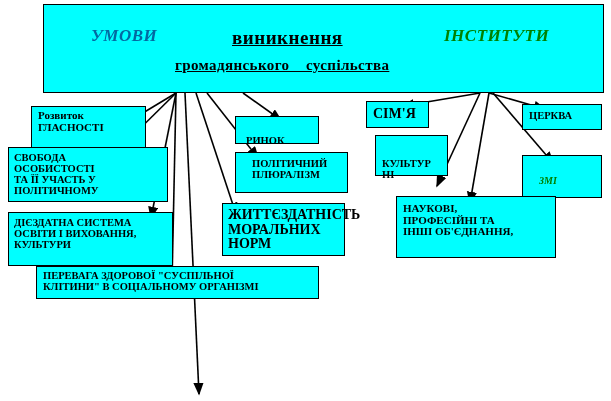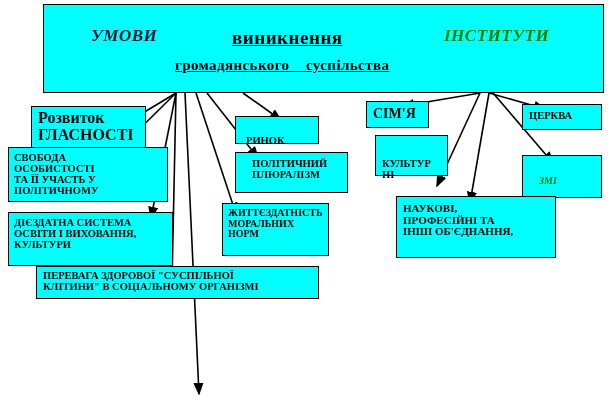--- a/index.html
+++ b/index.html
@@ -47,21 +47,21 @@
     width: 100%;
     height: 100%;
   }
   .banner-umovy {
     position: absolute;
     left: 47px;
     top: 22px;
     font-size: 17px;
     font-weight: bold;
     font-style: italic;
-    color: #0f172a;
+    color: #0369a1;
     letter-spacing: 0.5px;
   }
   .banner-vynyk {
     position: absolute;
     left: 188px;
     top: 23px;
     font-size: 19px;
     font-weight: bold;
     text-decoration: underline;
     letter-spacing: 0.5px;
@@ -85,21 +85,21 @@
     text-decoration: underline;
     letter-spacing: 0.4px;
     white-space: pre;
   }
 
   .b-rozvytok {
     left: 31px;
     top: 106px;
     width: 115px;
     height: 43px;
-    font-size: 16px;
+    font-size: 11px;
     font-weight: bold;
     padding: 3px 4px 0 6px;
   }
   .b-svoboda {
     left: 8px;
     top: 147px;
     width: 160px;
     height: 55px;
     font-size: 10.5px;
     font-weight: bold;
@@ -137,23 +137,23 @@
     top: 152px;
     width: 113px;
     height: 41px;
     font-size: 10.5px;
     font-weight: bold;
     padding: 5px 3px 0 16px;
   }
   .b-zhyt {
     left: 222px;
     top: 203px;
-    width: 107px;
+    width: 123px;
     height: 53px;
-    font-size: 10px;
+    font-size: 14px;
     font-weight: bold;
     padding: 4px 10px 0 5px;
   }
   .b-simya {
     left: 366px;
     top: 101px;
     width: 63px;
     height: 27px;
     font-size: 14px;
     font-weight: bold;

